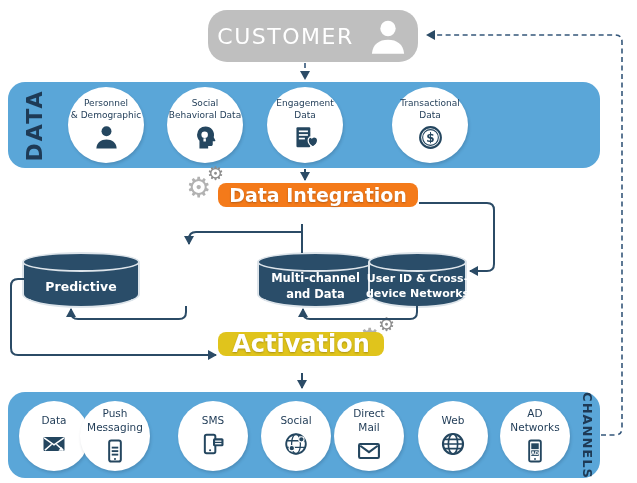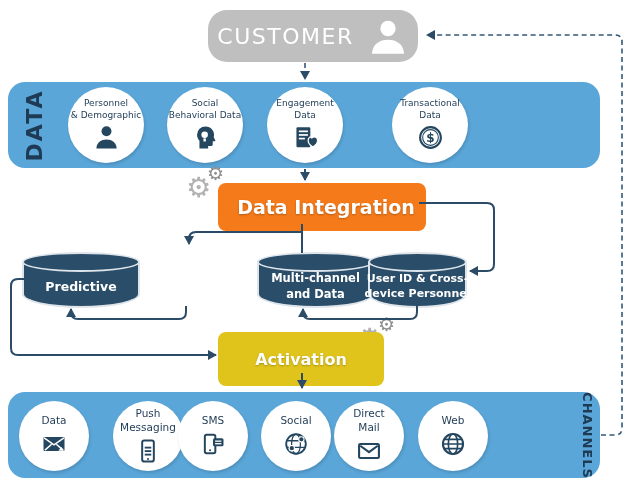--- a/index.html
+++ b/index.html
@@ -35,22 +35,22 @@
 
   
   .cust{position:absolute;left:208px;top:10px;width:210px;height:52px;background:var(--customer_gray);
         border-radius:19px;display:flex;align-items:center;justify-content:center;gap:13px;z-index:2;}
   .cust .lbl{color:#fff;font-size:22px;letter-spacing:1.5px;}
   .cust svg{width:42px;height:42px;margin-top:4px;}
 
   
   .procbox{position:absolute;display:flex;align-items:center;justify-content:center;color:#fff;
            font-weight:bold;border-radius:8px;z-index:2;text-shadow:0 1px 2px rgba(0,0,0,.25);}
-  .integration{left:218px;top:183px;width:200px;height:48px;background:var(--orange);font-size:19px;padding-left:8px;}
-  .activation{left:218px;top:332px;width:166px;height:54px;background:var(--yellow);font-size:16px;}
+  .integration{left:218px;top:183px;width:200px;height:24px;background:var(--orange);font-size:19px;}
+  .activation{left:218px;top:332px;width:166px;height:24px;background:var(--yellow);font-size:24px;}
 
   
   .gears{position:absolute;z-index:1;width:52px;height:46px;pointer-events:none;}
   .gears-di{left:186px;top:166px;}
   .gears-act{left:357px;top:317px;}
   .gear-a{position:absolute;left:0;top:8px;font-size:28px;line-height:1;color:#b2b2b2;}
   .gear-b{position:absolute;left:21px;top:-2px;font-size:19px;line-height:1;color:#8d8d8d;}
 
   
   .cyl{position:absolute;z-index:1;}
@@ -184,21 +184,21 @@
     <div class="clabel clabel-md">
       <span>Multi-channel</span>
         <span>and Data</span>
     </div>
   </div>
   <div class="cyl" style="left:368px;top:252px;width:99px;height:56px">
     <div class="ctop"></div>
     <div class="cbody"></div>
     <div class="clabel clabel-sm">
       <span>User ID &amp; Cross-</span>
-        <span>device Personnel</span>
+        <span>device Networks</span>
     </div>
   </div>
 
   <div class="gears gears-act">
       <span class="gear-a">⚙</span>
       <span class="gear-b">⚙</span>
     </div>
   <div class="procbox activation">
     <span>Activation</span>
   </div>
@@ -214,21 +214,21 @@
     </div>
     <span class="cicon">
         <svg viewBox="0 0 24 24" fill="#24465f">
           <rect x="3" y="6" width="18" height="12" rx="1"></rect>
           <path d="M3.5 6.8l8.5 6 8.5-6" fill="none" stroke="#fff" stroke-width="1.3"></path>
           <path d="M4.2 17.3l5.8-5.1M19.8 17.3L14 12.2" fill="none" stroke="#fff" stroke-width="1.3"></path>
           <path d="M15.8 17.8l2.4-3.2 2.4 3.2z" fill="#fff"></path>
         </svg>
       </span>
   </div>
-  <div class="circle ccircle" style="left:113px">
+  <div class="circle ccircle" style="left:80px">
     <div class="ctxt">
       <span>Push</span>
         <span>Messaging</span>
     </div>
     <span class="cicon">
         <svg viewBox="0 0 24 24" fill="#24465f">
           <rect x="7" y="3" width="10" height="18" rx="1.8" fill="none" stroke="#24465f" stroke-width="1.7"></rect>
           <rect x="9.2" y="8.3" width="5.6" height="1.6"></rect>
           <rect x="9.2" y="11.3" width="5.6" height="1.6"></rect>
           <rect x="9.2" y="14.3" width="5.6" height="1.6"></rect>
@@ -281,14 +281,29 @@
       <span>Direct</span>
         <span>Mail</span>
     </div>
     <span class="cicon">
         <svg viewBox="0 0 24 24">
           <rect x="3.5" y="6" width="17" height="12" rx="1" fill="none" stroke="#24465f" stroke-width="1.8"></rect>
           <path d="M4.5 7.5l7.5 5.5 7.5-5.5" fill="none" stroke="#24465f" stroke-width="1.8"></path>
         </svg>
       </span>
   </div>
+  <div class="circle ccircle" style="left:500px">
+    <div class="ctxt">
+      <span>AD</span>
+        <span>Networks</span>
+    </div>
+    <span class="cicon">
+        <svg viewBox="0 0 24 24" fill="#24465f">
+          <rect x="7" y="3" width="10" height="18" rx="1.6" fill="none" stroke="#24465f" stroke-width="1.6"></rect>
+          <rect x="8.8" y="5.4" width="6.4" height="5"></rect>
+          <rect x="8.8" y="11.4" width="6.4" height="4.8"></rect>
+          <text x="12" y="15.2" font-size="4.4" font-weight="bold" fill="#fff" text-anchor="middle" font-family="DejaVu Sans, sans-serif">AD</text>
+          <circle cx="12" cy="18.9" r="0.8"></circle>
+        </svg>
+      </span>
+  </div>
 
 </div>
 
 </body></html>

